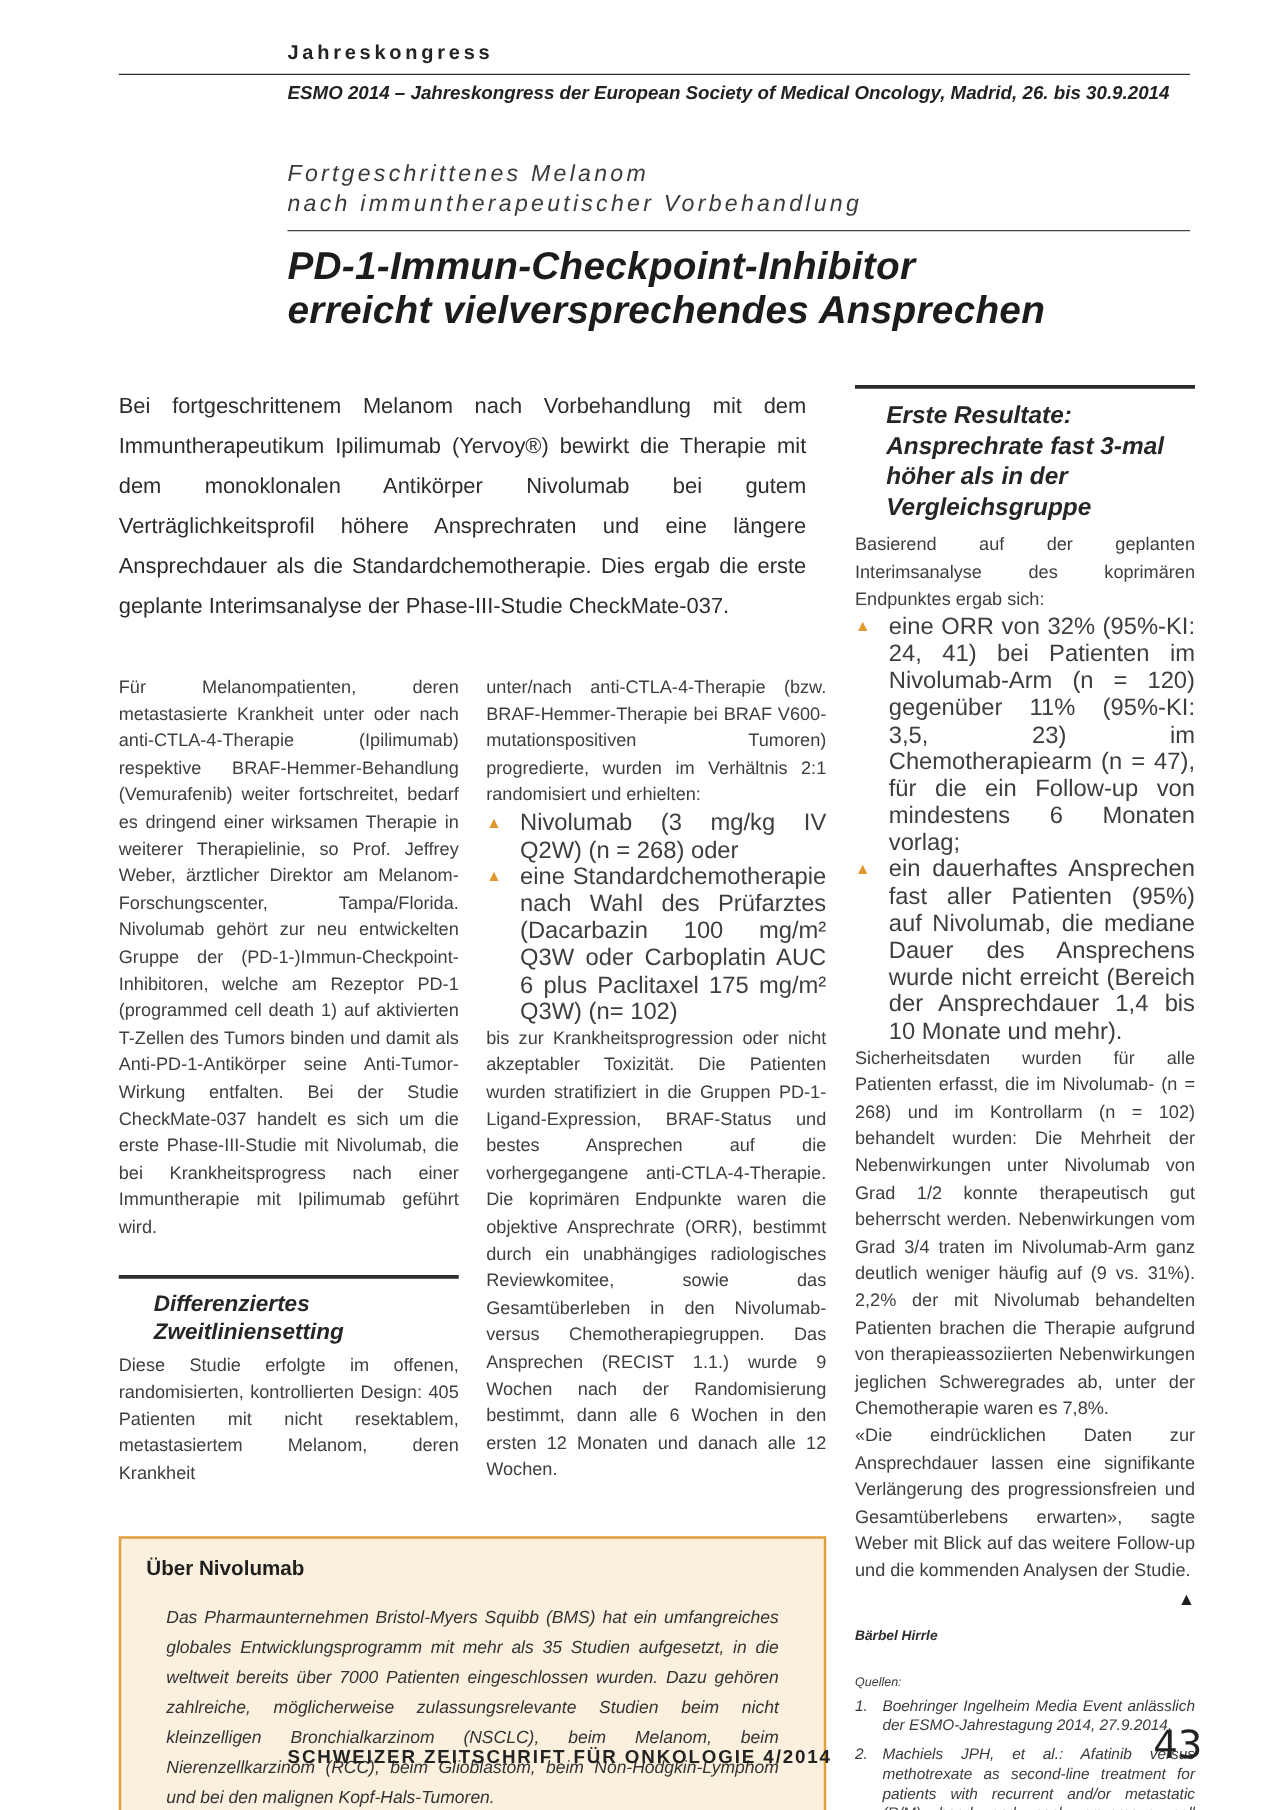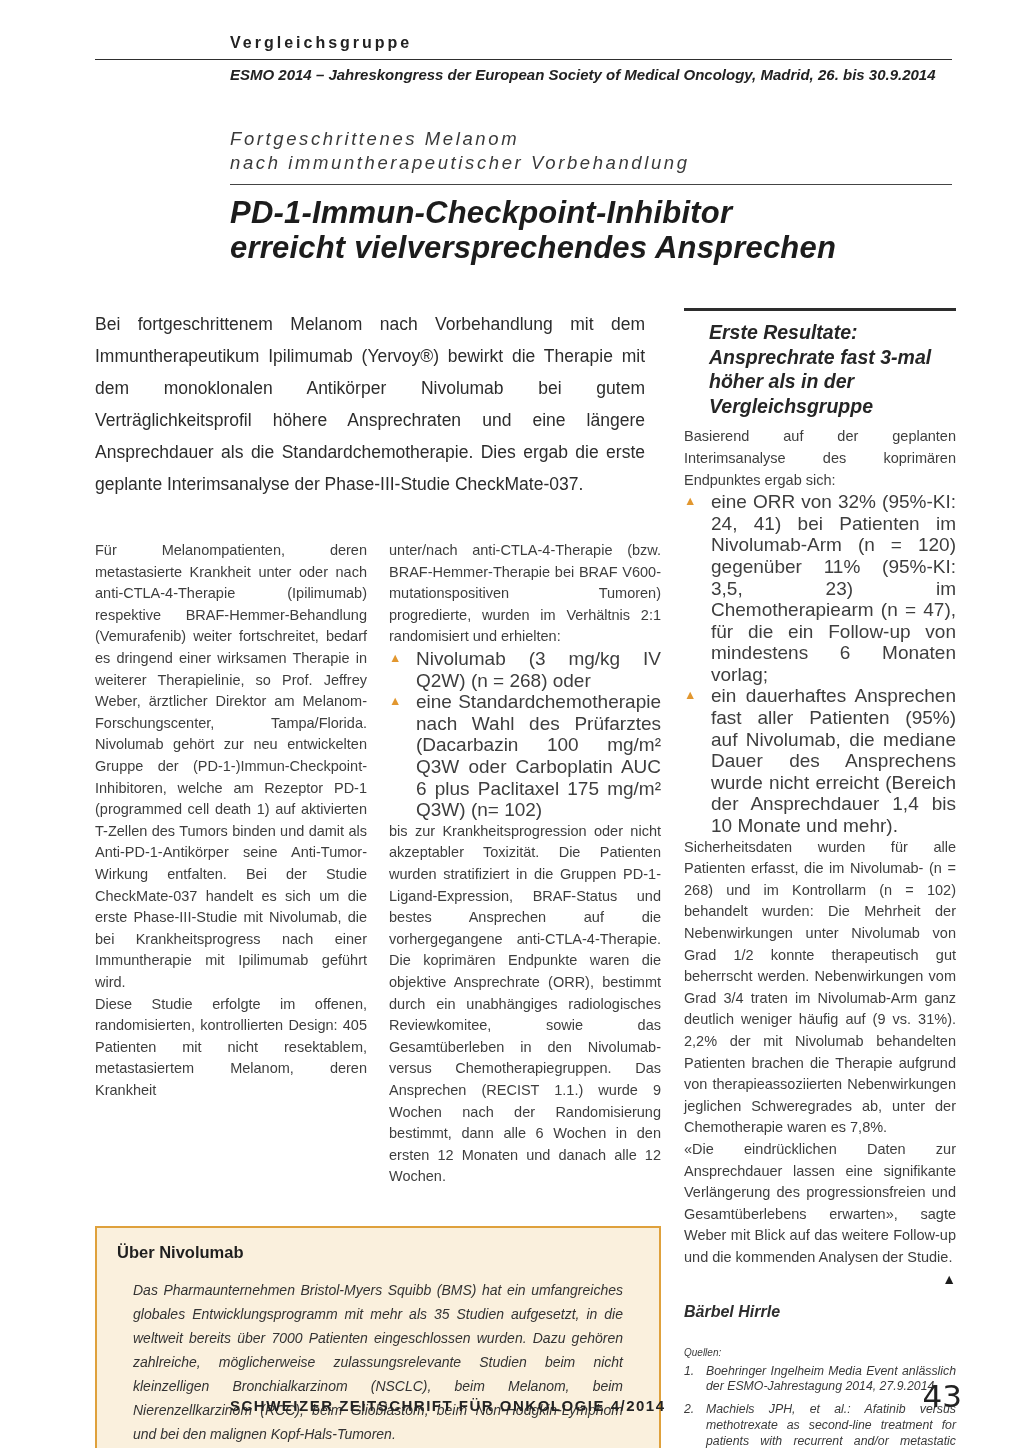--- a/index.html
+++ b/index.html
@@ -78,21 +78,21 @@
 
   
   .sidebar-head{
     margin:0 0 8px 0;padding-left:25px;
     font-size:19.5px;font-weight:700;font-style:italic;color:#262626;
     line-height:1.26;
   }
   .end-mark{float:right;color:#1c1c1c;font-size:14px;}
   .author{
     margin:34px 0 0 0;
-    font-size:16px;font-weight:700;font-style:italic;color:#2e2e2e;
+    font-size:11px;font-weight:700;font-style:italic;color:#2e2e2e;
   }
   .sources{margin-top:26px;font-style:italic;color:#3a3a3a;}
   .sources-label{font-size:10px;margin:16px 0 6px 0;}
   .source-list{list-style:none;margin:0;padding:0;}
   .source-list li{display:flex;margin-bottom:7px;}
   .source-list .num{flex:0 0 22px;font-size:12.3px;line-height:15.8px;}
   .source-list .src-text{flex:1;font-size:12.3px;line-height:15.8px;text-align:justify;}
 
   
   .info-box{
@@ -123,21 +123,21 @@
     font-family:"DejaVu Sans", sans-serif;
   }
 </style>
 </head>
 <body>
 
 <div class="page">
   <div class="inner">
 
     <header>
-      <div class="masthead">Vergleichsgruppe</div>
+      <div class="masthead">Jahreskongress</div>
       <hr class="rule-header">
       <div class="congress-line">ESMO 2014 – Jahreskongress der European Society of Medical Oncology, Madrid, 26. bis 30.9.2014</div>
     </header>
 
     <div class="title-block">
       <div class="kicker">
         <div>Fortgeschrittenes Melanom</div>
         <div>nach immuntherapeutischer Vorbehandlung</div>
       </div>
       <hr class="rule-kicker">
@@ -149,20 +149,27 @@
 
     <div class="content">
 
       <div class="left-region">
         <p class="lead">Bei fortgeschrittenem Melanom nach Vorbehandlung mit dem Immuntherapeutikum Ipilimumab (Yervoy®) bewirkt die Therapie mit dem monoklonalen Antikörper Nivolumab bei gutem Verträglichkeitsprofil höhere Ansprechraten und eine längere Ansprechdauer als die Standardchemotherapie. Dies ergab die erste geplante Interimsanalyse der Phase-III-Studie CheckMate-037.</p>
 
         <div class="columns">
 
           <div class="col">
             <p class="body-text">Für Melanompatienten, deren metastasierte Krankheit unter oder nach anti-CTLA-4-Therapie (Ipilimumab) respektive BRAF-Hemmer-Behandlung (Vemurafenib) weiter fortschreitet, bedarf es dringend einer wirksamen Therapie in weiterer Therapielinie, so Prof. Jeffrey Weber, ärztlicher Direktor am Melanom-Forschungscenter, Tampa/Florida. Nivolumab gehört zur neu entwickelten Gruppe der (PD-1-)Immun-Checkpoint-Inhibitoren, welche am Rezeptor PD-1 (programmed cell death 1) auf aktivierten T-Zellen des Tumors binden und damit als Anti-PD-1-Antikörper seine Anti-Tumor-Wirkung entfalten. Bei der Studie CheckMate-037 handelt es sich um die erste Phase-III-Studie mit Nivolumab, die bei Krankheitsprogress nach einer Immuntherapie mit Ipilimumab geführt wird.</p>
+            <div class="subhead-block">
+              <hr class="rule-thick">
+              <h3 class="subhead">
+                <div>Differenziertes</div>
+                <div>Zweitliniensetting</div>
+              </h3>
+            </div>
             <p class="body-text">Diese Studie erfolgte im offenen, randomisierten, kontrollierten Design: 405 Patienten mit nicht resektablem, metastasiertem Melanom, deren Krankheit</p>
           </div>
 
           <div class="col">
             <p class="body-text">unter/nach anti-CTLA-4-Therapie (bzw. BRAF-Hemmer-Therapie bei BRAF V600-mutationspositiven Tumoren) progredierte, wurden im Verhältnis 2:1 randomisiert und erhielten:</p>
             <ul class="tri-list">
               <li>
                 <span class="tri">▲</span>
                 <span class="tri-text">Nivolumab (3 mg/kg IV Q2W) (n = 268) oder</span>
               </li>

